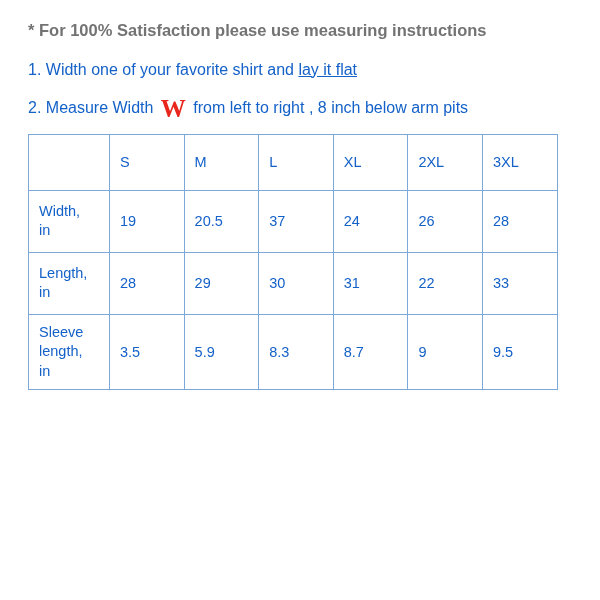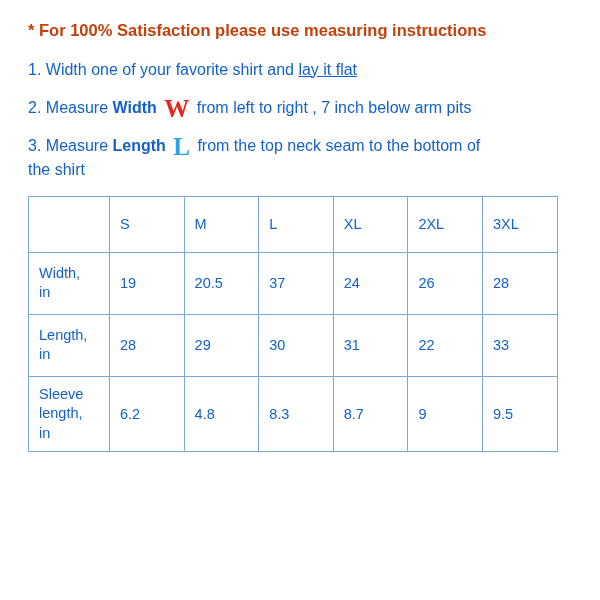--- a/index.html
+++ b/index.html
@@ -17,35 +17,35 @@
   .page {
     position: relative;
     width: 600px;
     height: 600px;
     box-sizing: border-box;
     padding: 18px 28px 0 28px;
   }
   .intro {
     font-size: 16.5px;
     font-weight: bold;
-    color: #c2410c;
+    color: #737373;
     line-height: 1.55;
     margin: 0 0 14px 0;
   }
   .step {
     font-size: 16px;
     color: #1461c8;
     line-height: 1.5;
     margin: 0 0 14px 0;
   }
   .step .num {
     color: #1461c8;
   }
   .step b {
-    font-weight: bold;
+    font-weight: normal;
   }
   .underline {
     text-decoration: underline;
   }
   .glyph {
     font-weight: bold;
     font-size: 25px;
     line-height: 0;
     position: relative;
     top: 4px;
@@ -99,30 +99,23 @@
 
   <div class="step">
     <span class="num">1.</span>
     <span>Width one of your favorite shirt and </span><span class="underline">lay it flat</span>
   </div>
 
   <div class="step">
     <span class="num">2.</span>
     <span>Measure </span><b>Width</b>
     <span class="glyph glyph-w">W</span>
-    <span>from left to right , 7 inch below arm pits</span>
+    <span>from left to right , 8 inch below arm pits</span>
   </div>
 
-  <div class="step">
-    <span class="num">3.</span>
-    <span>Measure </span><b>Length</b>
-    <span class="glyph glyph-l">L</span>
-    <span>from the top neck seam to the bottom of</span>
-    <div>the shirt</div>
-  </div>
 
   <table class="size-chart">
     <tbody>
         <tr>
       <th class="rowhead"></th>
       <th class="colcell">S</th>
       <th class="colcell">M</th>
       <th class="colcell">L</th>
       <th class="colcell">XL</th>
       <th class="colcell">2XL</th>
@@ -151,22 +144,22 @@
       <td class="colcell">31</td>
       <td class="colcell">22</td>
       <td class="colcell">33</td>
     </tr>
     <tr>
       <td class="rowhead wrap-label">
         <span>Sleeve</span><br>
         <span>length,</span><br>
         <span>in</span>
       </td>
-      <td class="colcell">6.2</td>
-      <td class="colcell">4.8</td>
+      <td class="colcell">3.5</td>
+      <td class="colcell">5.9</td>
       <td class="colcell">8.3</td>
       <td class="colcell">8.7</td>
       <td class="colcell">9</td>
       <td class="colcell">9.5</td>
     </tr>
   </tbody>
     </table>
 
 </div>
 

